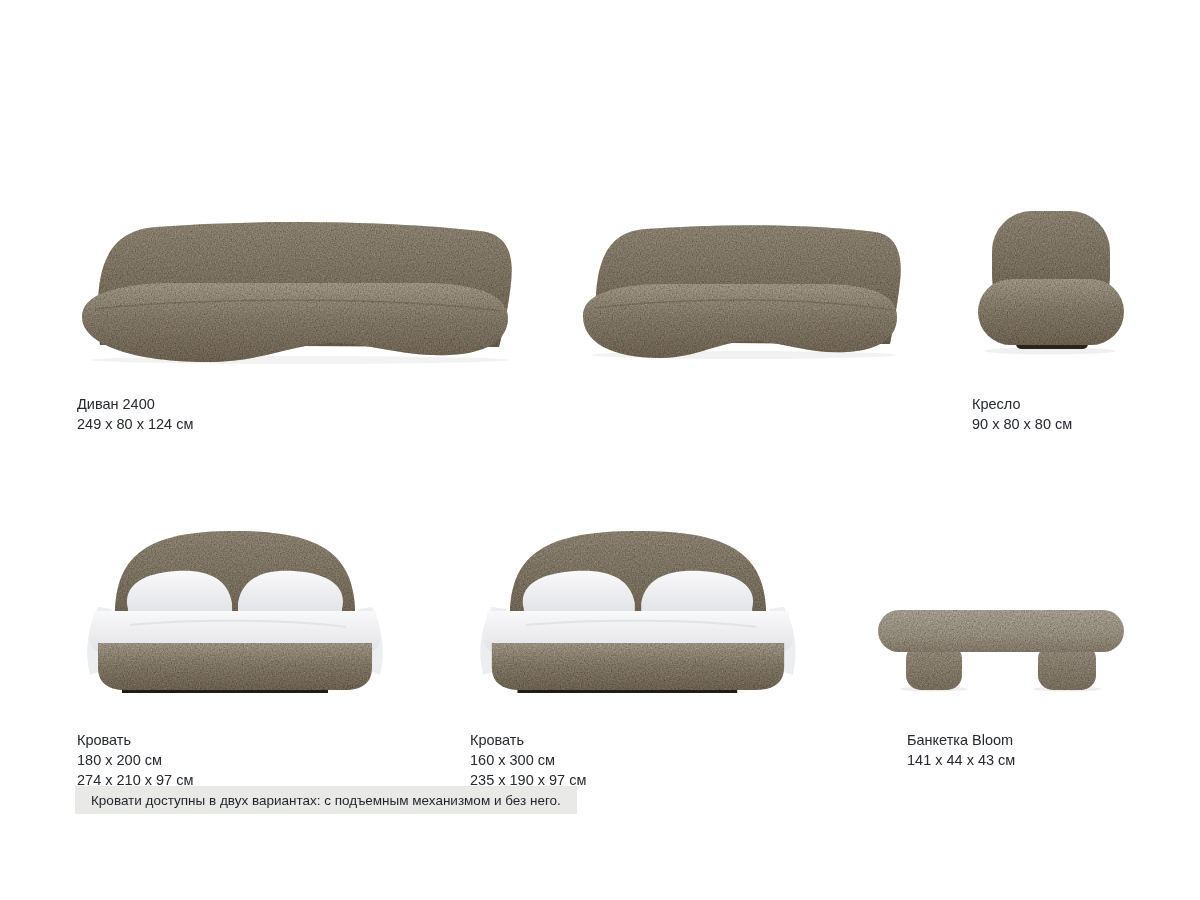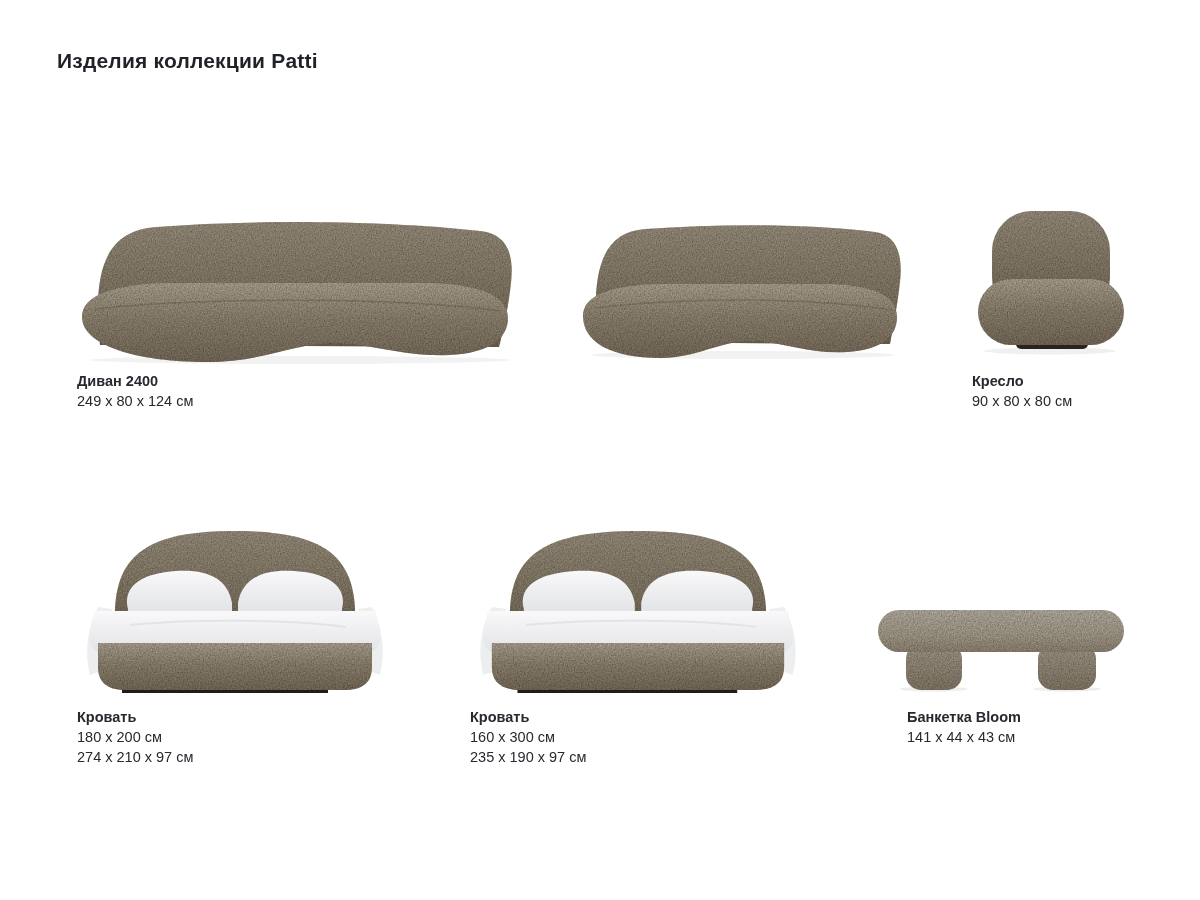--- a/index.html
+++ b/index.html
@@ -3,21 +3,21 @@
 <meta charset="utf-8">
 <style>
   html,body{margin:0;padding:0;background:#ffffff;}
   body{font-family:"Liberation Sans",sans-serif;color:#22262b;}
   .page{position:relative;width:1200px;height:900px;background:#ffffff;overflow:hidden;}
   .title{position:absolute;left:57px;top:48px;margin:0;font-size:21px;line-height:26px;
          font-weight:700;letter-spacing:.2px;color:#1f2328;}
   .art{position:absolute;}
   .art svg{display:block;width:100%;height:100%;}
   .plabel{position:absolute;font-size:14.5px;line-height:20px;color:#26292e;}
-  .pname{font-weight:700;}
+  .pname{font-weight:400;margin-top:23px;}
   .pdims{font-weight:400;}
   .note{position:absolute;left:75px;top:786px;height:28px;display:inline-flex;align-items:center;
         padding:0 16px;background:#e9e9e7;font-size:13.5px;color:#1f2329;white-space:nowrap;}
 </style>
 </head>
 <body>
 
 <div class="page">
 
   <svg width="0" height="0" style="position:absolute" aria-hidden="true">
@@ -48,21 +48,20 @@
       </linearGradient>
       <filter id="grain" x="-3%" y="-3%" width="106%" height="106%">
         <feTurbulence type="fractalNoise" baseFrequency="0.75" numOctaves="2" seed="5" result="n"></feTurbulence>
         <feColorMatrix in="n" type="matrix" values="0 0 0 0 0  0 0 0 0 0  0 0 0 0 0  0.35 0.35 0.35 0 0" result="na"></feColorMatrix>
         <feComposite in="na" in2="SourceAlpha" operator="in" result="gm"></feComposite>
         <feBlend in="SourceGraphic" in2="gm" mode="multiply"></feBlend>
       </filter>
     </defs>
   </svg>
 
-  <h1 class="title">Изделия коллекции Patti</h1>
 
   <div class="art" style="left:70px;top:205px;width:450px;height:160px;">
     <svg viewBox="0 0 450 160" preserveAspectRatio="none">
       <ellipse cx="230" cy="155" rx="210" ry="4" fill="rgba(0,0,0,0.05)"></ellipse>
       <g filter="url(#grain)">
         <path d="M30,140 C22,64 36,26 86,22 C190,14 320,16 410,26 C438,29 444,50 441,78 C438,105 433,126 429,142 Z" fill="url(#gFab)"></path>
         <path d="M12,112 C12,90 44,79 100,78 L360,78 C416,80 438,93 438,113 C438,134 419,148 380,150 C335,152 305,140 271,138 C228,136 198,157 136,157 C66,157 12,140 12,112 Z" fill="url(#gSeat)"></path>
         <path d="M26,104 C130,92 330,92 430,106" fill="none" stroke="#8f816b" stroke-width="1.5" opacity="0.55"></path>
       </g>
     </svg>
@@ -161,14 +160,17 @@
     <div class="pname">Кровать</div>
     <div class="pdims">160 x 300 см</div>
     <div class="pdims">235 x 190 x 97 см</div>
   </div>
 
   <div class="plabel" style="left:907px;top:707px;">
     <div class="pname">Банкетка Bloom</div>
     <div class="pdims">141 x 44 x 43 см</div>
   </div>
 
+  <div class="note">
+    <span>Кровати доступны в двух вариантах: с подъемным механизмом и без него.</span>
+  </div>
 
 </div>
 
 </body></html>

